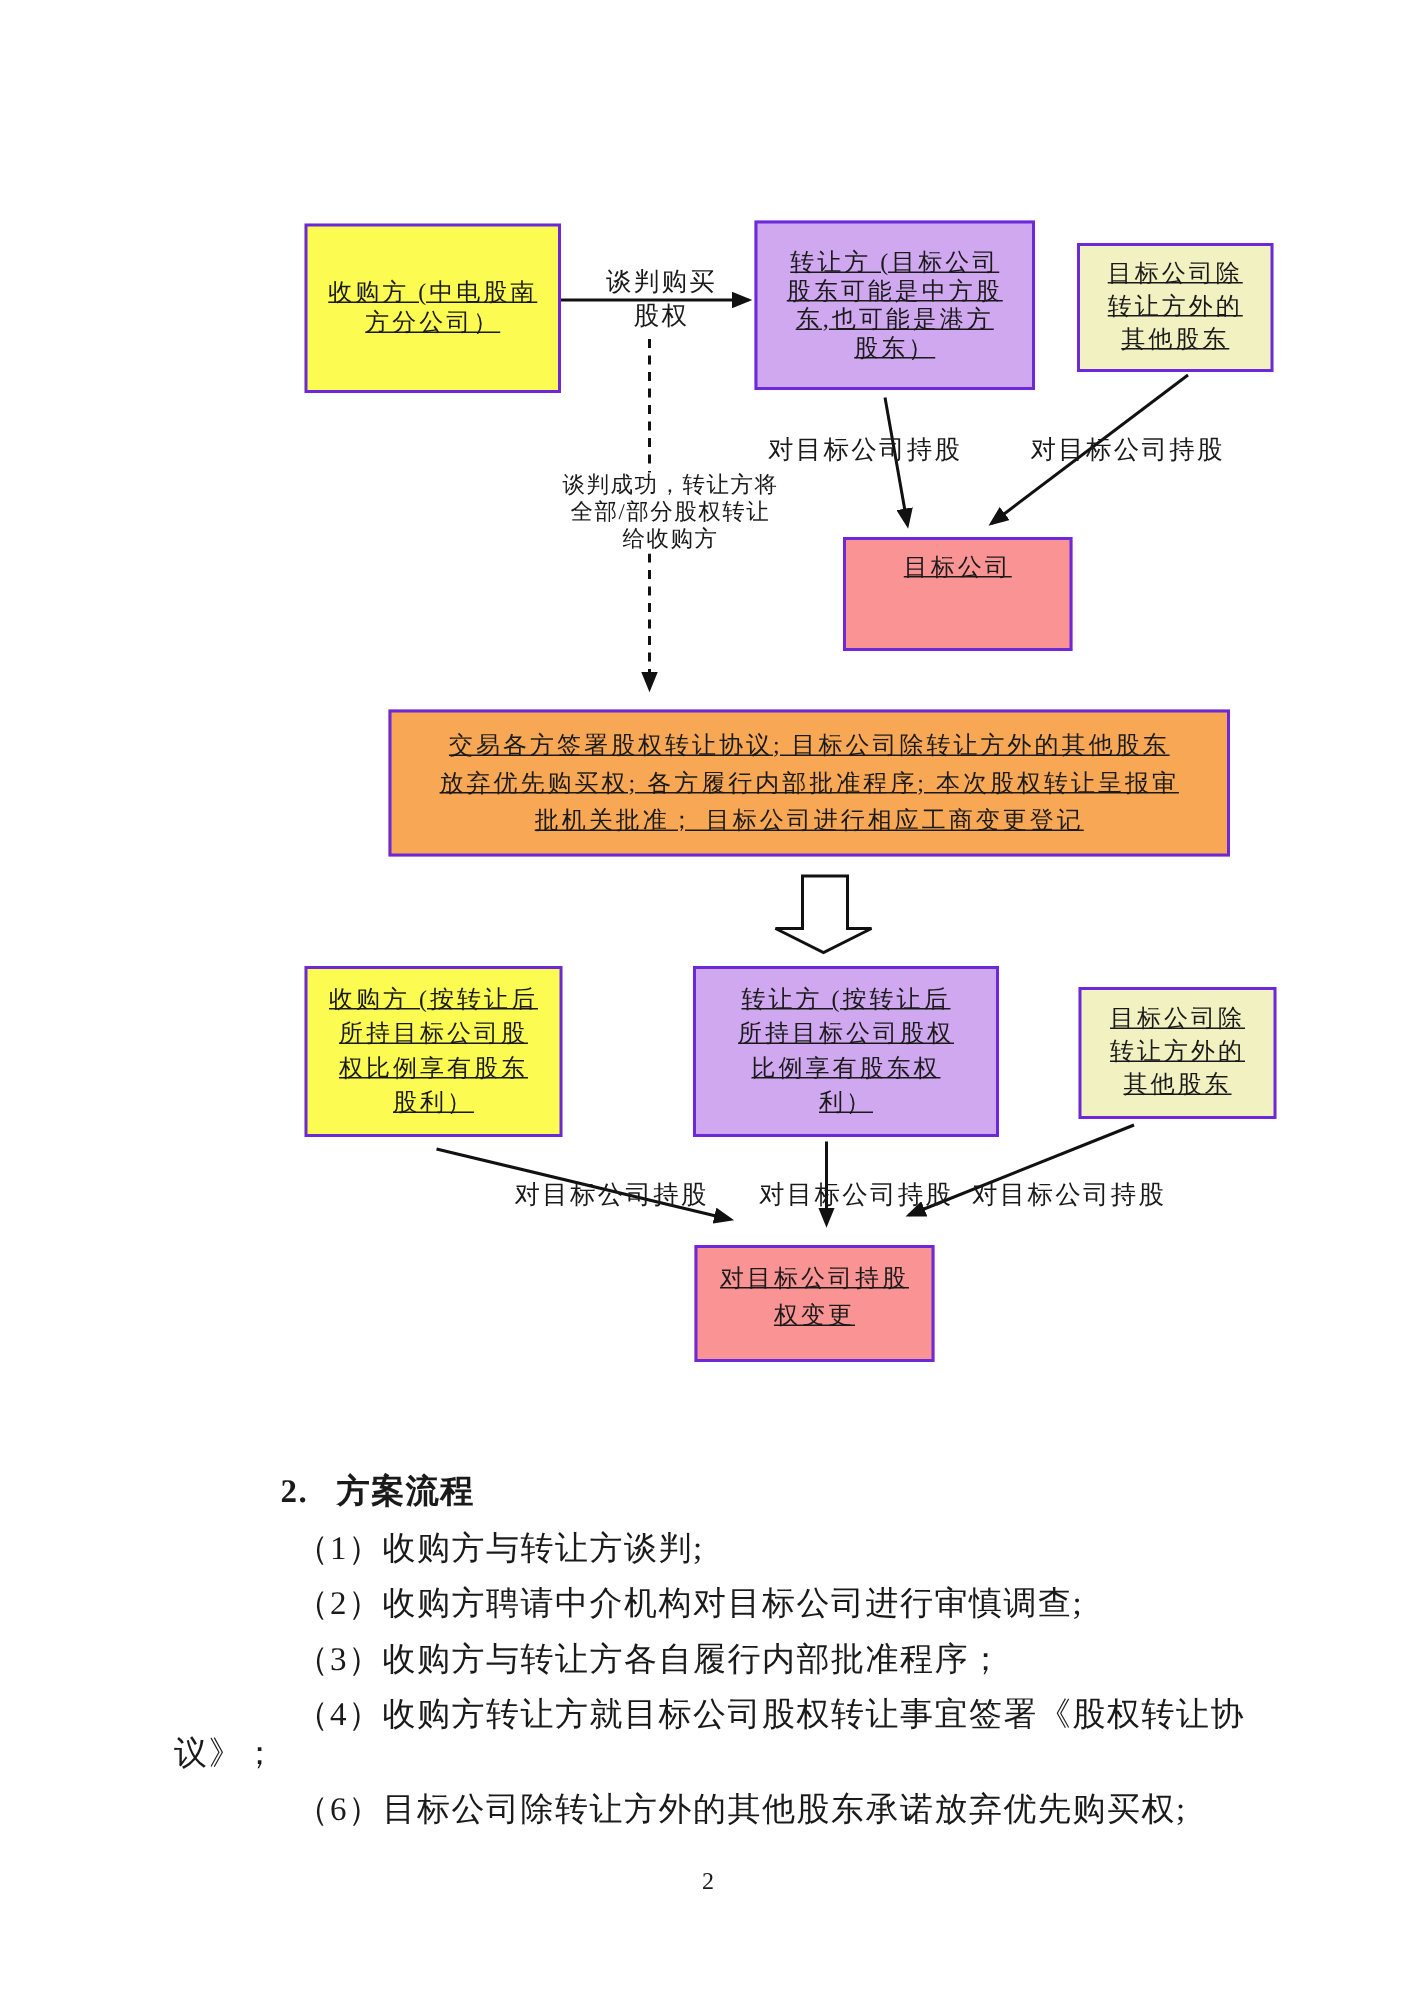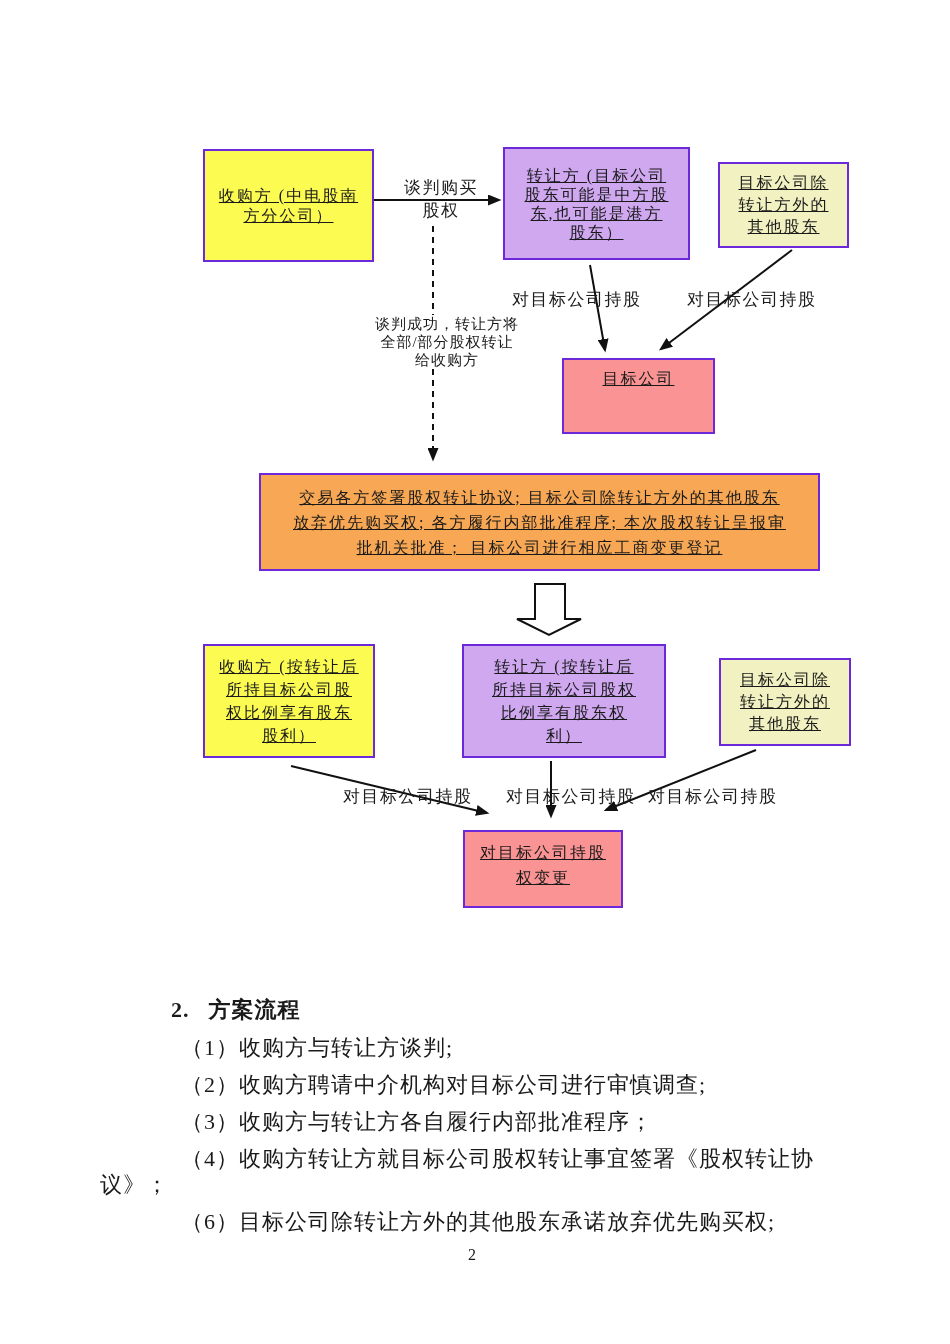--- a/index.html
+++ b/index.html
@@ -43,25 +43,24 @@
     text-align:center;
   }
   .arrows{
     position:absolute;
     left:0;top:0;
     z-index:1;
   }
   
   .body-text{
     position:absolute;
-    left:100px;top:981px;
+    left:116px;top:981px;
     width:732px;
     font-size:22px;
     letter-spacing:1px;
-    margin-top:16px;
   }
   .body-text h2{
     margin:0 0 12px 71px;
     font-size:22px;
     line-height:26px;
     font-weight:bold;
   }
   .body-text h2 .num{margin-right:19px;}
   .body-text p{
     margin:0 0 11px 0;

